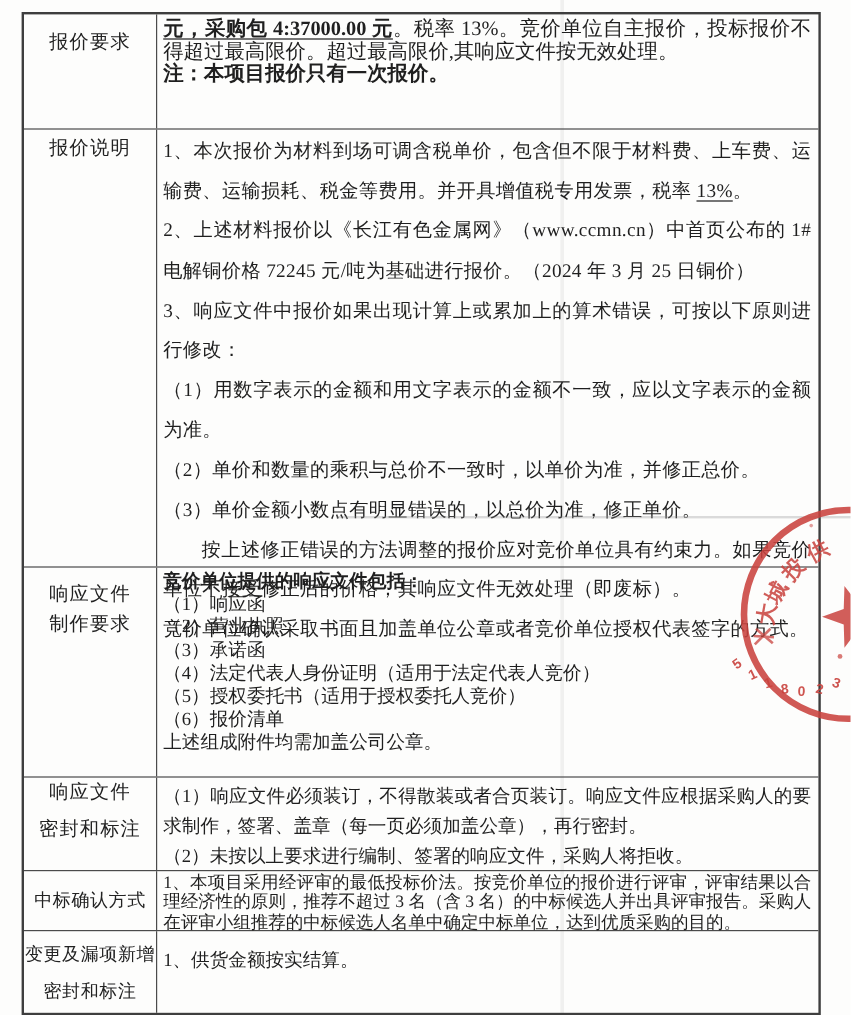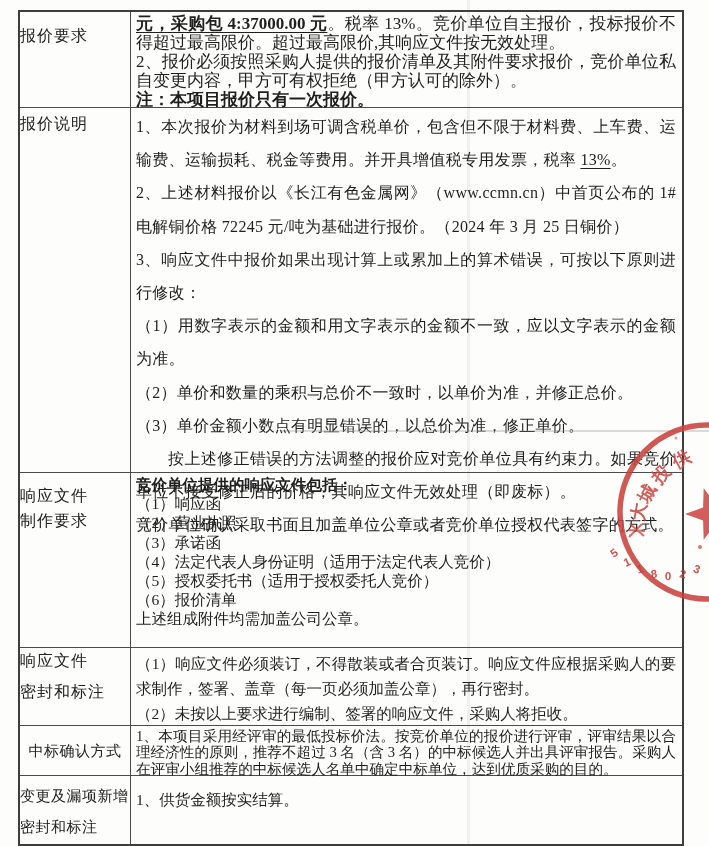--- a/index.html
+++ b/index.html
@@ -12,21 +12,21 @@
   }
   .doc-table {
     position:absolute; left:18px; top:10px; width:666px;
     border:2px solid #3e3e3e;
     background:transparent;
   }
   .row { display:flex; }
   .row + .row { border-top:1px solid #4b4b4b; }
   .label-cell {
     width:111px; flex:0 0 111px; border-right:1px solid #4b4b4b;
-    font-size:16px; line-height:18px; color:#222;
+    text-align:center; font-size:16px; line-height:18px; color:#222;
     letter-spacing:1px;
   }
   .content-cell {
     flex:1; padding:2px 6px 0 5px; text-align:justify;
     color:#1f1f1f;
   }
   .content-cell p { margin:0; }
 
   
   .r0 { height:95px; }
@@ -79,21 +79,20 @@
   <div class="fold-v"></div>
 
   <div class="doc-table">
 
     <div class="row r0">
       <div class="label-cell">
         <div class="label-line">报价要求</div>
       </div>
       <div class="content-cell">
         <p><span class="bu">元，采购包 4:37000.00 元</span><span>。税率 13%。竞价单位自主报价，投标报价不得超过最高限价。超过最高限价,其响应文件按无效处理。</span></p>
-        <p>2、报价必须按照采购人提供的报价清单及其附件要求报价，竞价单位私自变更内容，甲方可有权拒绝（甲方认可的除外）。</p>
         <p class="bold">注：本项目报价只有一次报价。</p>
       </div>
     </div>
 
     <div class="row r1">
       <div class="label-cell">
         <div class="label-line">报价说明</div>
       </div>
       <div class="content-cell">
         <p><span>1、本次报价为材料到场可调含税单价，包含但不限于材料费、上车费、运输费、运输损耗、税金等费用。并开具增值税专用发票，税率 </span><span class="u">13%</span><span>。</span></p>

